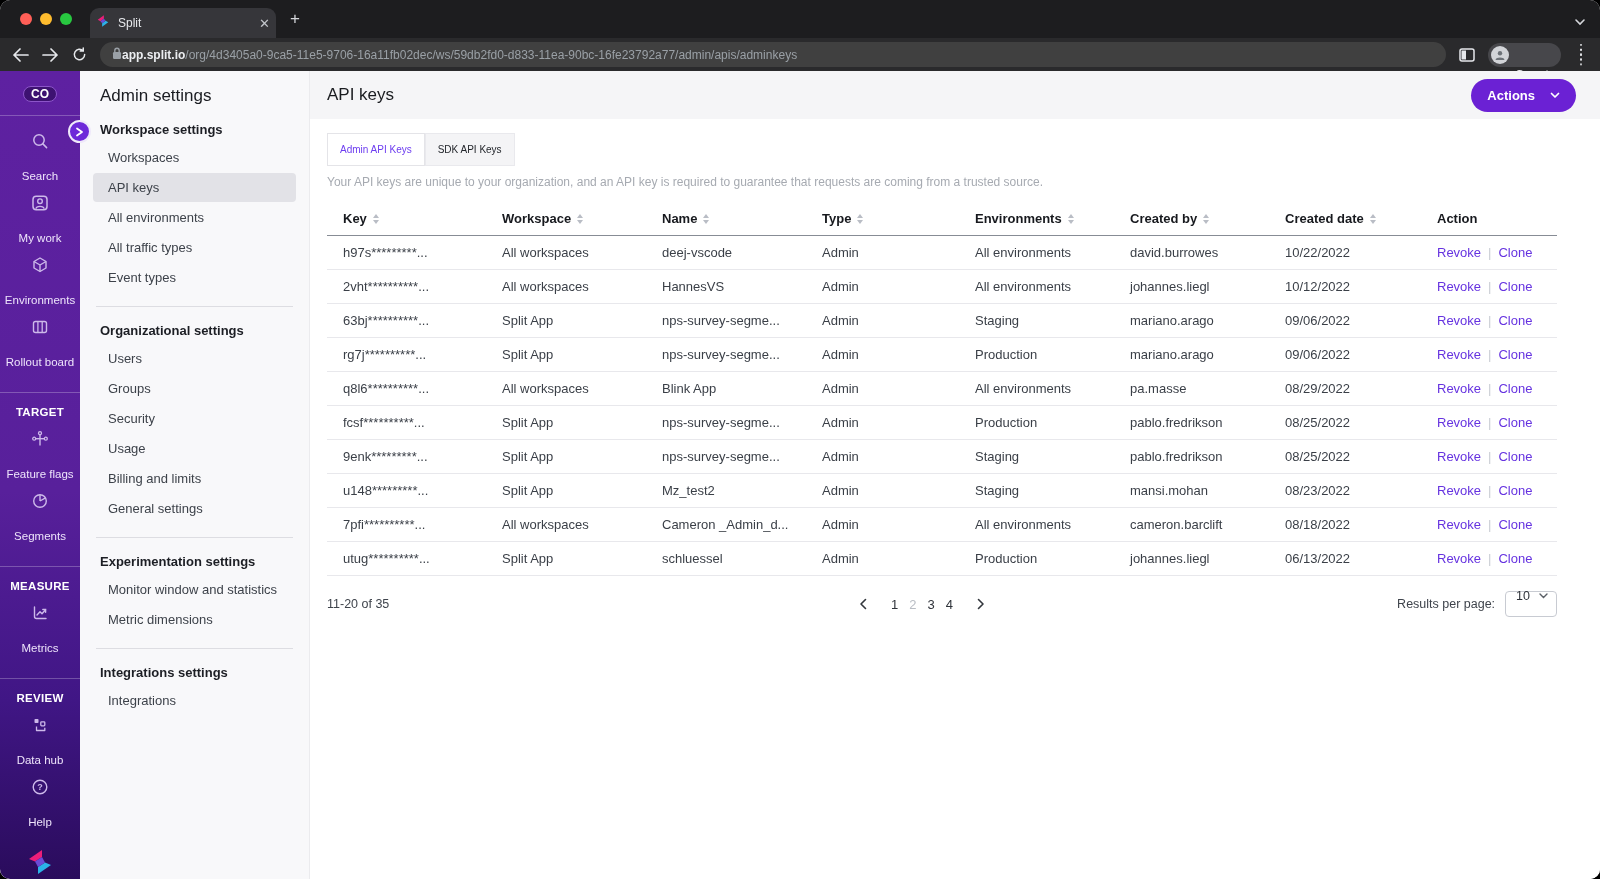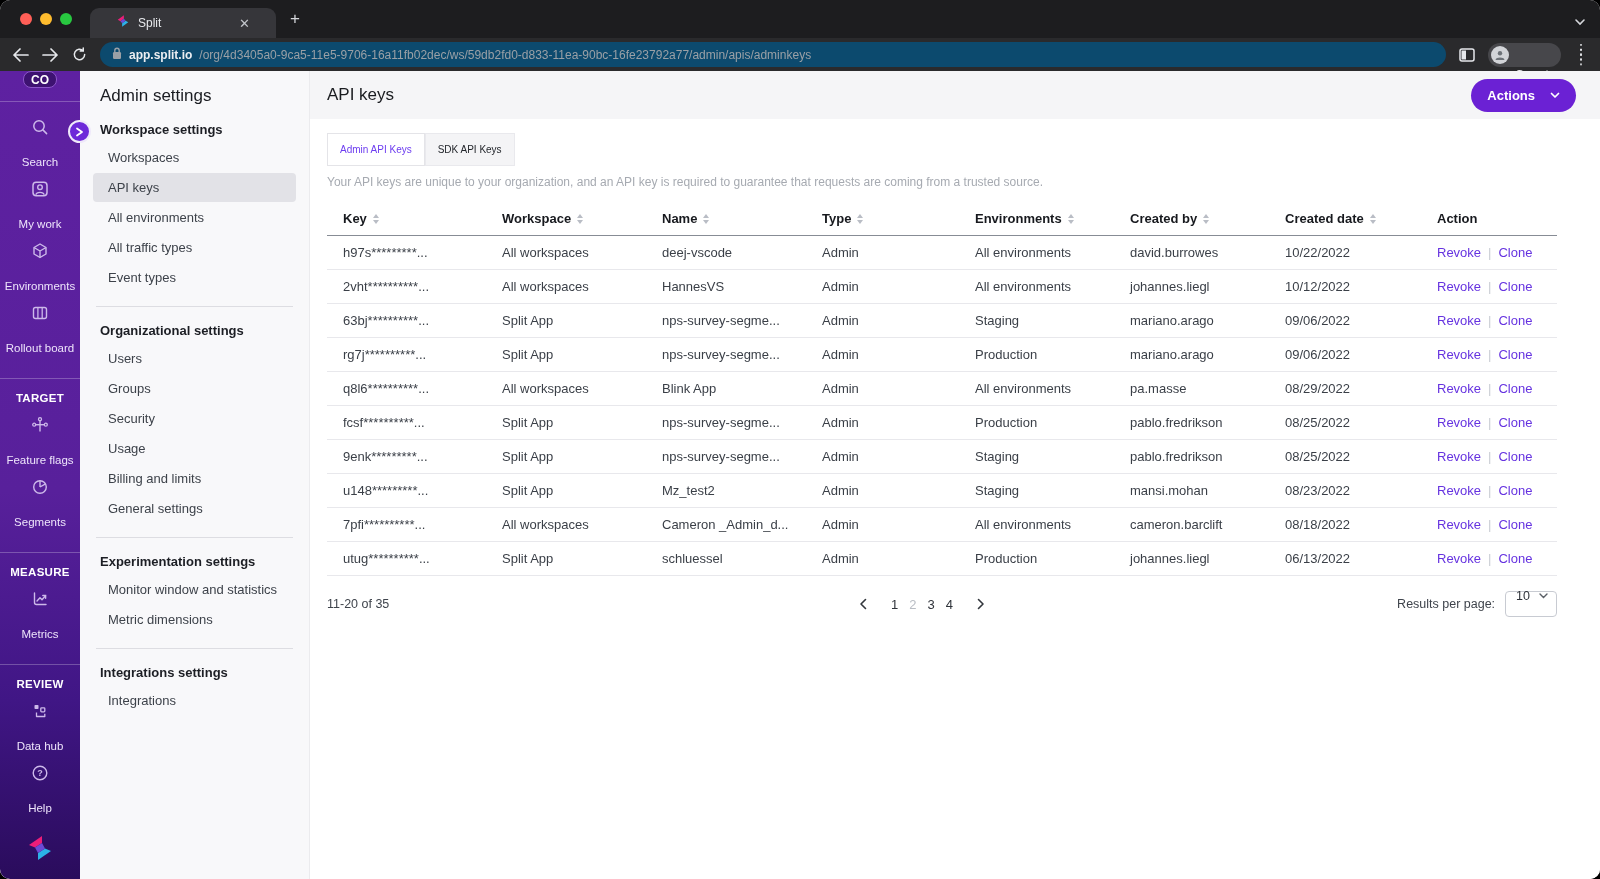--- a/index.html
+++ b/index.html
@@ -5,42 +5,42 @@
   * { box-sizing: border-box; margin: 0; padding: 0; }
   html, body { width: 1600px; height: 879px; overflow: hidden; }
   body { font-family: "Liberation Sans", sans-serif; background: #000; }
   .window { width: 1600px; height: 879px; border-radius: 10px; overflow: hidden; background: #fff; display: flex; flex-direction: column; }
 
   
   .tabstrip { height: 38px; background: #1d1d1f; display: flex; align-items: center; flex-shrink: 0; position: relative; }
   .traffic { display: flex; gap: 8px; padding: 0 18px 0 20px; }
   .traffic span { width: 12px; height: 12px; border-radius: 50%; display: block; }
   .tl-close { background: #ff5f57; } .tl-min { background: #febc2e; } .tl-max { background: #28c840; }
-  .tab { height: 30px; width: 186px; margin-top: 8px; background: #36363a; border-radius: 9px 9px 0 0; display: flex; align-items: center; padding: 0 26px; gap: 8px; }
+  .tab { height: 30px; width: 186px; margin-top: 8px; background: #36363a; border-radius: 9px 9px 0 0; display: flex; align-items: center; padding: 0 6px; gap: 8px; }
   .tab-title { color: #e8eaed; font-size: 12px; flex: 1; }
   .tab-close { color: #c3c6cb; font-size: 13px; cursor: default; }
   .newtab { color: #d5d7db; font-size: 17px; margin-left: 14px; font-weight: 400; }
   .strip-chevron { position: absolute; right: 14px; top: 12px; }
 
   .toolbar { height: 33px; background: #2a2a2c; display: flex; align-items: center; padding: 0 12px; gap: 13px; flex-shrink: 0; }
   .nav-ic { display: flex; align-items: center; }
-  .urlbar { flex: 1; height: 25px; background: #0c4a6e; border-radius: 13px; display: flex; align-items: center; padding: 0 12px; gap: 7px; overflow: hidden; }
+  .urlbar { flex: 1; height: 25px; background: #404040; border-radius: 13px; display: flex; align-items: center; padding: 0 12px; overflow: hidden; }
   .url-domain { color: #eceef1; font-size: 12px; font-weight: 700; white-space: nowrap; }
   .url-path { color: #9aa0a6; font-size: 12px; white-space: nowrap; overflow: hidden; }
   .guest-chip { background: #47474b; border-radius: 13px; height: 24px; display: flex; align-items: center; gap: 6px; padding: 0 12px 0 3px; }
   .guest-av { width: 18px; height: 18px; border-radius: 50%; background: #d2d4d8; display: flex; align-items: center; justify-content: center; }
   .guest-label { color: #f1f2f4; font-size: 12px; font-weight: 700; margin-top: 40px; }
   .kebab { color: #e4e6ea; font-size: 14px; letter-spacing: 0; line-height: 5px; text-align: center; }
 
   
   .app { flex: 1; display: flex; position: relative; background: #fff; min-height: 0; }
 
   
   .psb { width: 80px; flex-shrink: 0; background: linear-gradient(180deg, #5e21a1 0%, #58209b 52%, #401685 78%, #2a0c5c 100%); display: flex; flex-direction: column; align-items: center; color: #e9ddfb; }
-  .org-badge { width: 34px; height: 30px; background: #3d1271; border: 1px solid #8c55c9; border-radius: 8px; color: #fff; font-size: 12px; font-weight: 700; display: flex; align-items: center; justify-content: center; }
+  .org-badge { margin-top: 15px; width: 34px; height: 30px; background: #3d1271; border: 1px solid #8c55c9; border-radius: 8px; color: #fff; font-size: 12px; font-weight: 700; display: flex; align-items: center; justify-content: center; }
   .psb-div { width: 100%; border-top: 1px solid rgba(255,255,255,0.25); margin-top: 13px; }
   .psb-nav { width: 100%; display: flex; flex-direction: column; align-items: center; padding-top: 15px; flex: 1; }
   .psb-item { display: flex; flex-direction: column; align-items: center; gap: 19px; margin-bottom: 11px; cursor: pointer; width: 100%; }
   .psb-item .lbl { font-size: 11.5px; color: #eee4fb; }
   .psb-head { font-size: 11.5px; font-weight: 700; color: #ffffff; letter-spacing: .3px; margin: 13px 0 11px; }
   .psb icon, .psb-item svg { display: block; }
   .psb-spacer { flex: 1; }
   .psb-bottom { display: flex; flex-direction: column; align-items: center; padding-bottom: 12px; }
   .sb-toggle { position: absolute; left: 68px; top: 49px; width: 23px; height: 23px; border-radius: 50%; background: #6d28d9; border: 2px solid #efe9fa; display: flex; align-items: center; justify-content: center; cursor: pointer; z-index: 5; }
 

